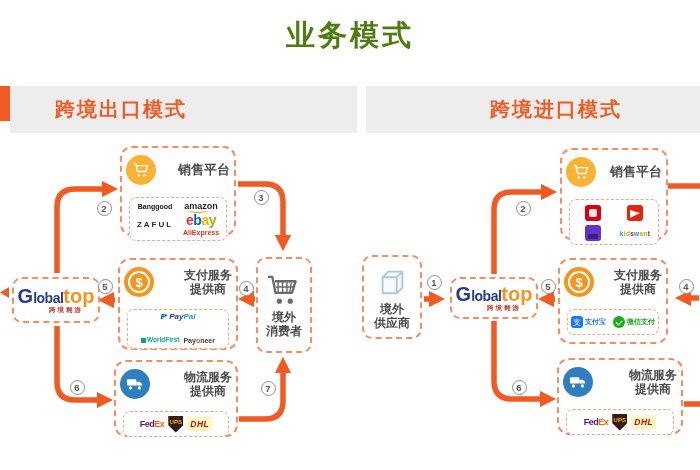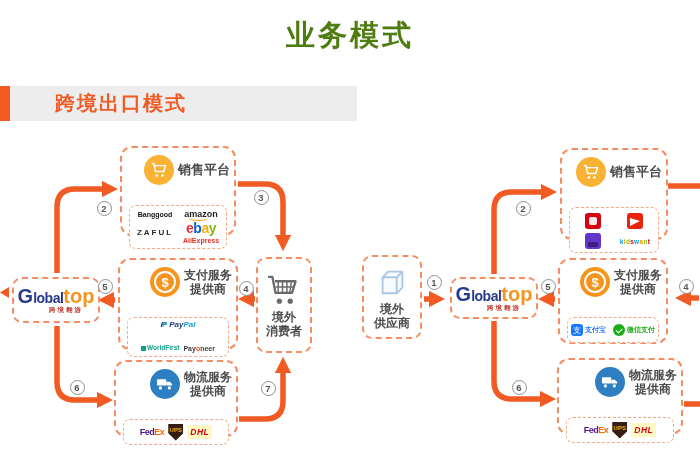--- a/index.html
+++ b/index.html
@@ -2,48 +2,48 @@
 <html><head>
 <meta charset="utf-8">
 <style>
 *{margin:0;padding:0;box-sizing:border-box}
 body{background:#fff}
 .canvas{position:relative;width:700px;height:470px;background:#fff;overflow:hidden;
   font-family:"Liberation Sans",sans-serif}
 .title{position:absolute;top:16px;left:0;width:700px;text-align:center;
   font-size:29px;font-weight:800;color:#4d7c0f;letter-spacing:3px}
 .hdr-accent{position:absolute;left:0;top:86px;width:10px;height:35px;background:#f15a22}
-.hdr{position:absolute;top:86px;height:35px;background:#ededed;display:flex;align-items:center}
+.hdr{position:absolute;top:86px;height:47px;background:#ededed;display:flex;align-items:center}
 .hdr.left{left:10px;width:347px;padding-left:45px}
 .hdr.right{left:366px;width:334px;padding-left:124px}
 .hdr-text{color:#f15a22;font-weight:800;font-size:20px;letter-spacing:2px;white-space:nowrap}
 svg.arrows{position:absolute;left:0;top:0;width:700px;height:470px}
 
 .node{position:absolute;border:2px dashed #f58c62;border-radius:12px;background:#fff}
 .ex-sales{left:120px;top:146px;width:116px;height:90px}
 .ex-pay{left:118px;top:258px;width:120px;height:92px}
 .ex-log{left:114px;top:360px;width:124px;height:77px}
 .ex-consumer{left:256px;top:257px;width:56px;height:96px;border-radius:10px}
 .ex-gt{left:12px;top:277px;width:88px;height:46px;border-radius:10px}
 .im-supplier{left:362px;top:255px;width:60px;height:84px;border-radius:10px}
 .im-gt{left:450px;top:277px;width:88px;height:42px;border-radius:10px}
 .im-sales{left:560px;top:148px;width:108px;height:92px}
 .im-pay{left:558px;top:258px;width:110px;height:86px}
 .im-log{left:557px;top:358px;width:126px;height:77px}
 
-.node-head{display:flex;align-items:center;justify-content:flex-end;gap:4px;padding:7px 4px 4px}
+.node-head{display:flex;align-items:center;justify-content:space-between;gap:4px;padding:7px 4px 4px}
 .circ{width:30px;height:30px;border-radius:50%;display:flex;align-items:center;justify-content:center;flex:0 0 auto}
 .amber{background:#f9b234}
 .blue{background:#2e7fc1}
 .orange-coin{background:#f7941d}
 .coin-ring{width:22px;height:22px;border:2px solid #fff;border-radius:50%;display:flex;
   align-items:center;justify-content:center;color:#fff;font-weight:800;font-size:13px}
 .nlabel{font-weight:800;color:#4a4a4a;font-size:13px;white-space:nowrap}
 .nlabel.two{font-size:12px;line-height:1.2;text-align:center}
-.logo-box{border:1.5px dashed #f2a983;border-radius:7px;margin:16px 7px;background:#fff}
+.logo-box{border:1.5px dashed #f2a983;border-radius:7px;margin:8px 7px;background:#fff}
 
 .grid-sales{display:grid;grid-template-columns:1fr 1fr;justify-items:center;align-items:center;
   padding:4px 2px;row-gap:2px;height:44px}
 .lg{white-space:nowrap;line-height:1}
 .banggood{font-size:7px;font-weight:900;color:#141414;grid-area:1/1}
 .amz{font-size:9px;font-weight:800;color:#221f1f;position:relative;grid-area:1/2}
 .amz::after{content:"";position:absolute;left:12%;right:28%;bottom:-2px;height:3px;
   border-bottom:1.5px solid #ff9900;border-radius:0 0 60% 60%/0 0 100% 100%}
 .zaful{font-size:8px;font-weight:800;color:#2b2b2b;letter-spacing:2px;grid-area:2/1/4/2}
 .ebay{font-size:14px;font-weight:700;letter-spacing:-0.5px;grid-area:2/2}
@@ -111,20 +111,23 @@
 </head>
 <body>
 
 <div class="canvas">
 
   <div class="title">业务模式</div>
 
   <div class="hdr-accent"></div>
   <div class="hdr left">
     <span class="hdr-text">跨境出口模式</span>
+  </div>
+  <div class="hdr right">
+    <span class="hdr-text">跨境进口模式</span>
   </div>
 
   <svg class="arrows" viewBox="0 0 700 470">
     <defs>
       <marker id="ah" markerWidth="3" markerHeight="3" refX="0.6" refY="1.5" orient="auto">
         <path d="M0,0 L3,1.5 L0,3 Z" fill="#f15a22"></path>
       </marker>
     </defs>
     <path d="M 57 273 L 57 207 Q 57 189 75 189 L 105 189" fill="none" stroke="#f15a22" stroke-width="5.5" marker-end="url(#ah)"></path>
     <path d="M 238 184 L 265 184 Q 283 184 283 202 L 283 238" fill="none" stroke="#f15a22" stroke-width="5.5" marker-end="url(#ah)"></path>

